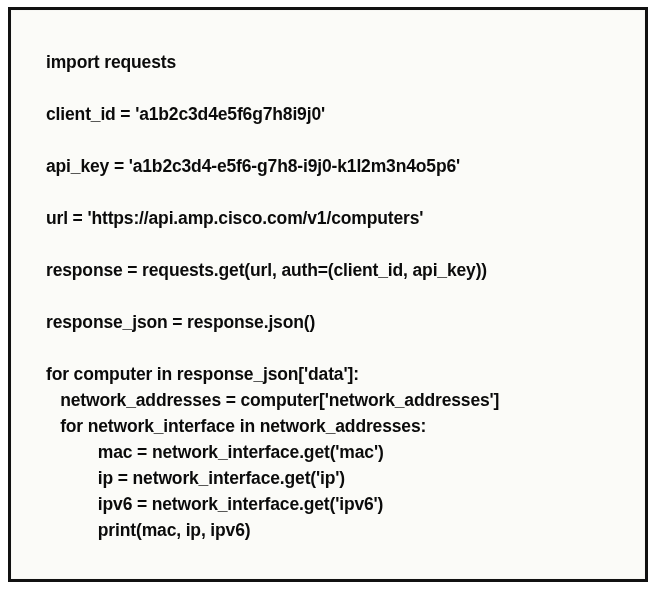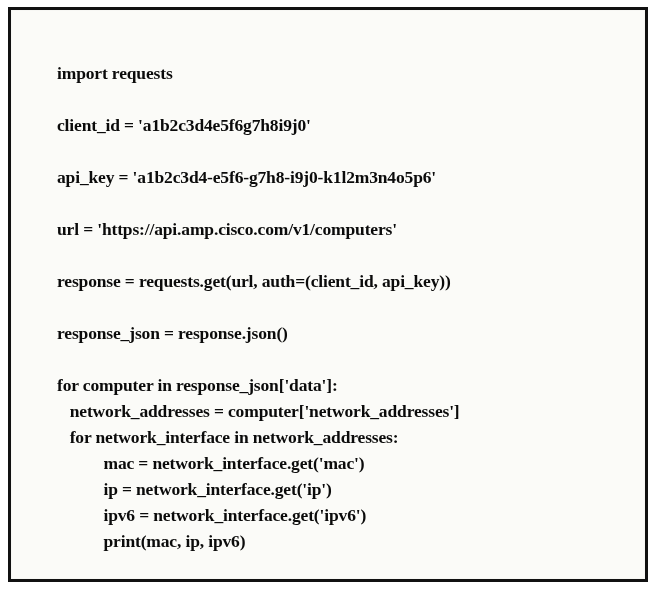--- a/index.html
+++ b/index.html
@@ -23,24 +23,24 @@
     box-sizing: border-box;
     background: #fbfbf8;
     border: 3px solid #111111;
     box-shadow: inset 0 0 0 1px #f7f7f4;
   }
   #code-block {
     position: absolute;
     left: 30px;
     top: 34px;
     right: 10px;
-    margin: 16px;
+    margin: 5px;
     padding: 0;
     color: #0b0b0b;
-    font-family: Liberation Serif, serif;
+    font-family: Liberation Sans, sans-serif;
     font-size: 17.5px;
     font-weight: bold;
     letter-spacing: -0.15px;
     line-height: 1;
     white-space: pre;
   }
   .code-line {
     display: block;
     white-space: pre;
     height: 26px;

